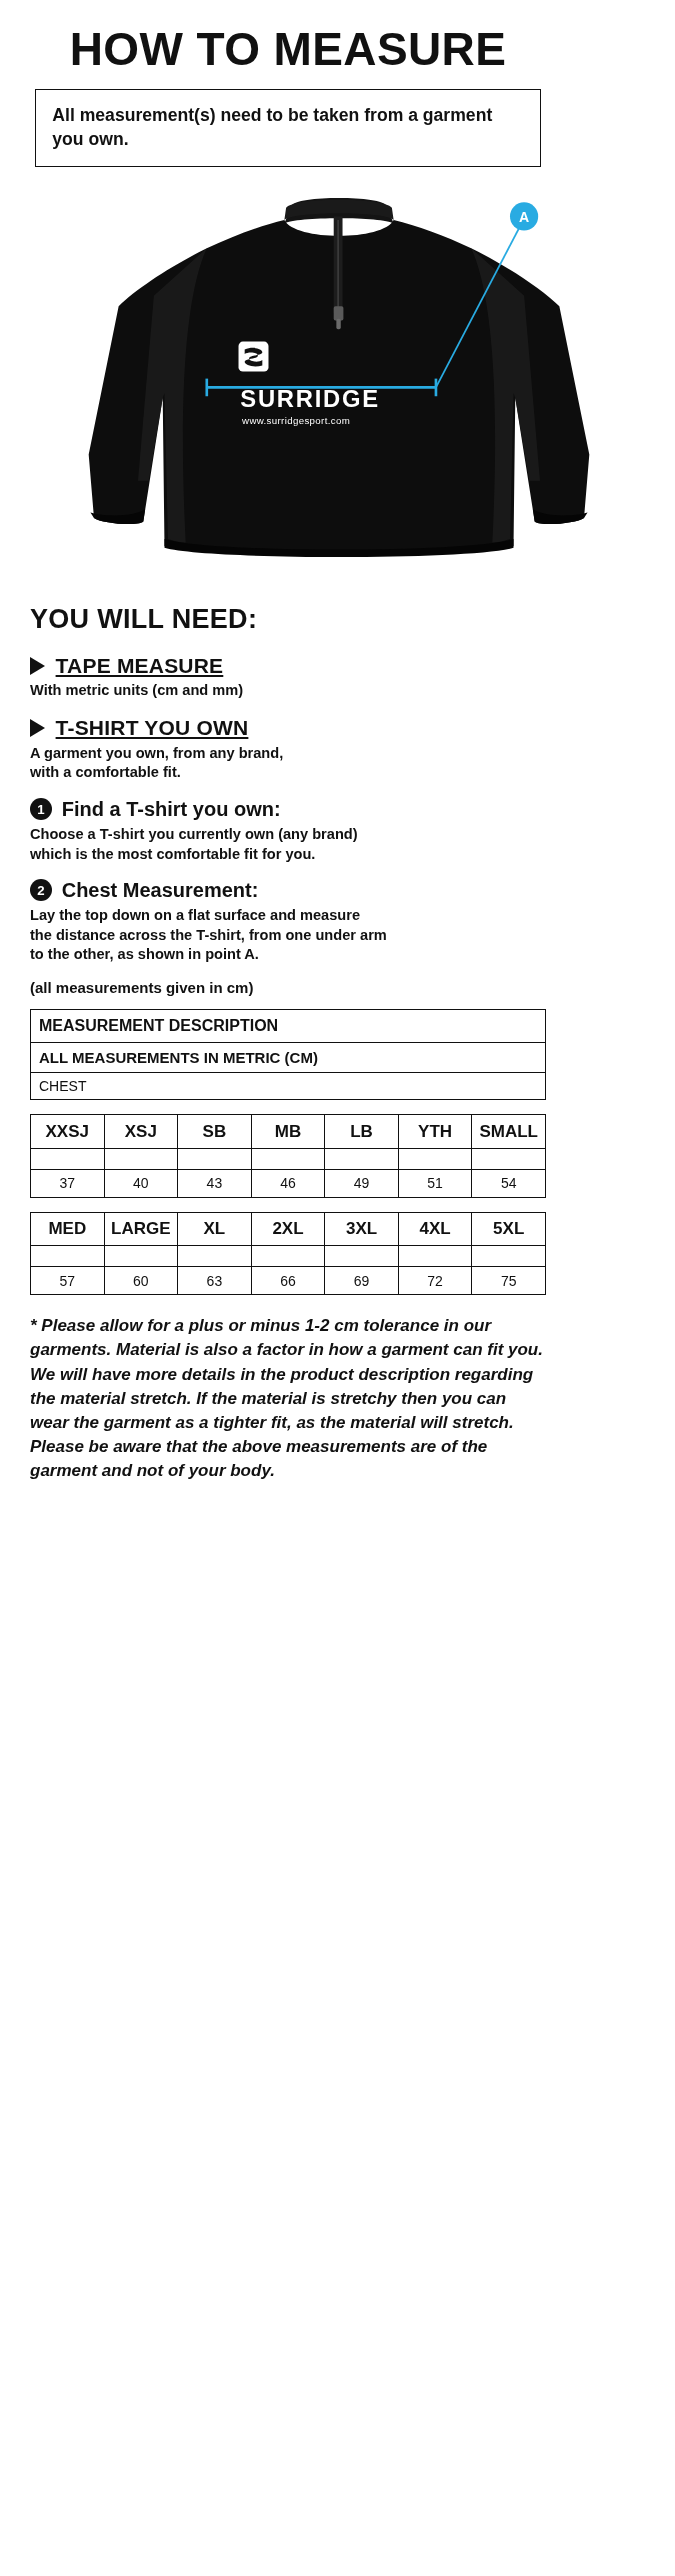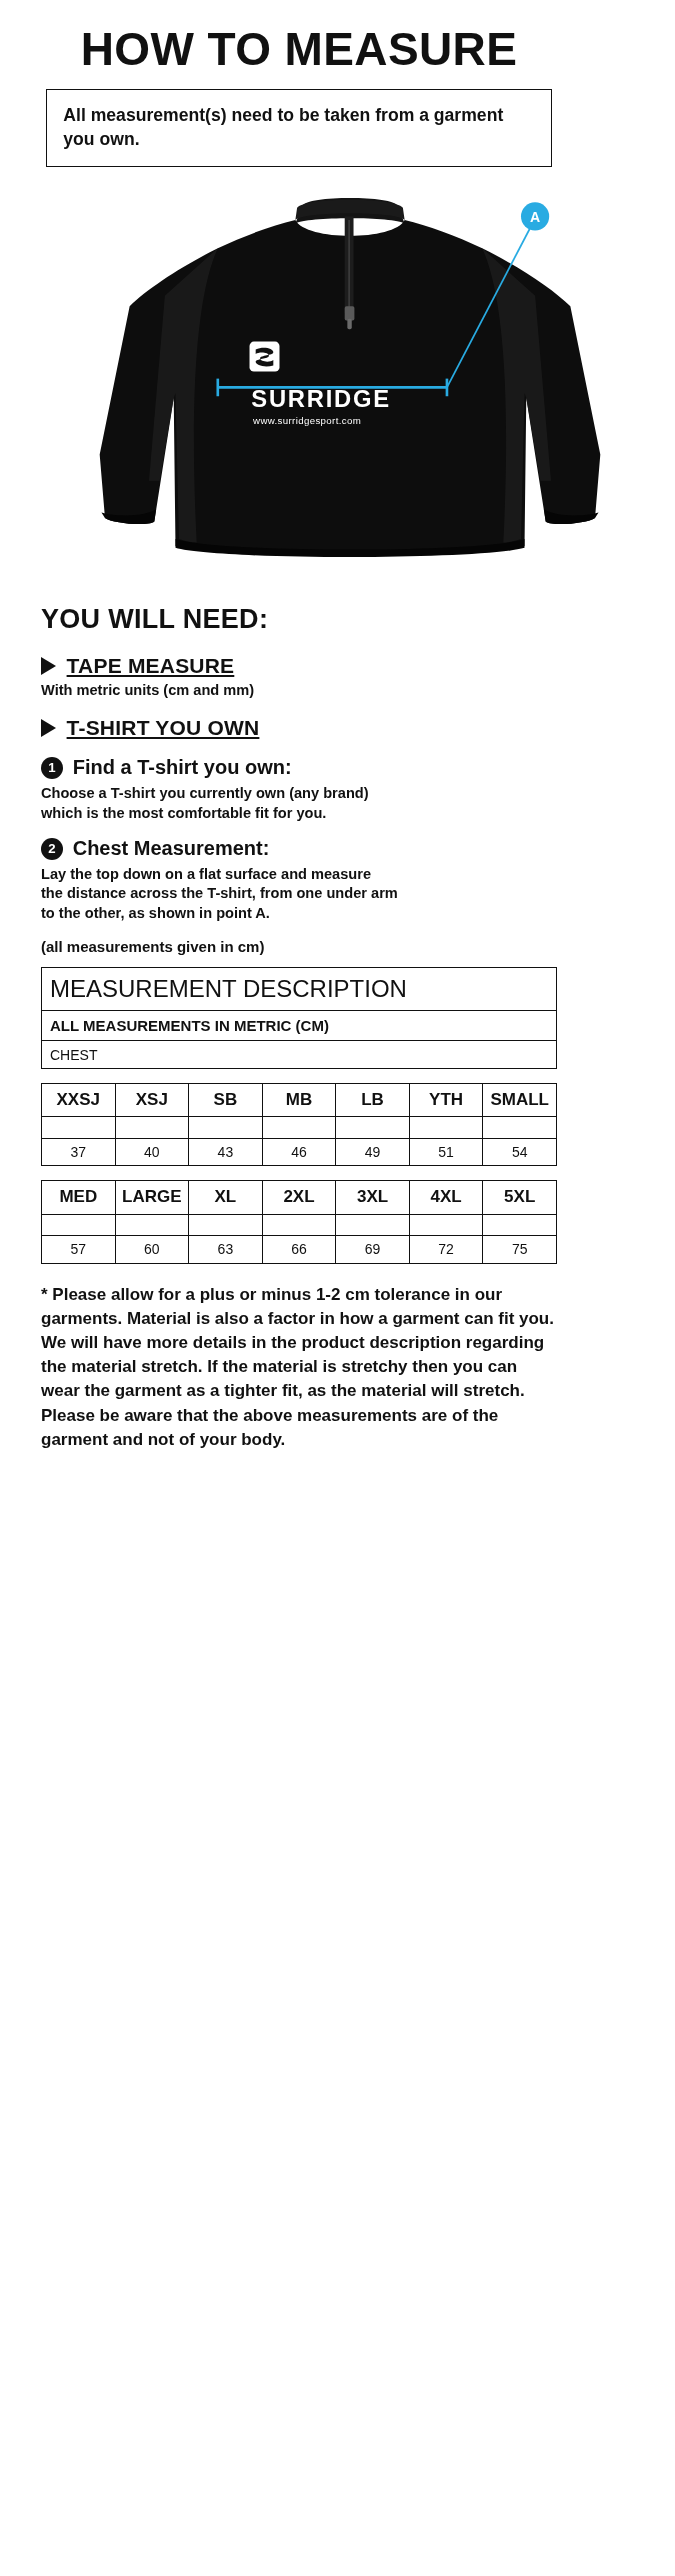--- a/index.html
+++ b/index.html
@@ -9,21 +9,20 @@
     font-family:"Liberation Sans", sans-serif;
     color:#111111;
     -webkit-font-smoothing:antialiased;
   }
   .page{
     width:576px;
     min-height:2576px;
     box-sizing:border-box;
     padding:16px 30px 8.8px 30px;
     position:relative;
-    margin-left:11px;
   }
   
   .main-title{
     font-size:46px;
     font-weight:bold;
     letter-spacing:0.4px;
     text-align:center;
     margin:8.8px 0 16px 0;
     line-height:1.05;
   }
@@ -126,22 +125,22 @@
   .desc-table{
     margin-bottom:14px;
     border:1.8px solid #111;
   }
   .desc-table td{
     border:0.9px solid #111;
     padding:5.3px 8px;
     font-size:14px;
   }
   .desc-table td.hdr{
-    font-size:24px;
-    font-weight:normal;
+    font-size:16px;
+    font-weight:bold;
     padding:7px 8px;
   }
   .desc-table td.mid{
     font-size:15px;
     font-weight:bold;
     padding:6.2px 8px;
   }
   .size-table{
     border:1.8px solid #111;
     margin-bottom:14px;
@@ -157,20 +156,21 @@
     border:0.9px solid #111;
     font-size:14px;
     padding:5.3px 1.8px;
     text-align:center;
   }
   .size-table tr.spacer td{height:9.7px;border-top:0.9px solid #111;border-bottom:0.9px solid #111;}
   
   .footnote{
     margin-top:19.4px;
     font-size:17px;
+    font-style:italic;
     font-weight:bold;
     line-height:1.42;
   }
 </style>
 </head>
 <body>
 
 <div class="page">
 
   <h1 class="main-title">HOW TO MEASURE</h1>
@@ -241,20 +241,22 @@
       <span class="need-title">TAPE MEASURE</span>
     </div>
     <div class="need-body" style="white-space:pre-line">With metric units (cm and mm)</div>
   </div>
 
   <div class="need-item">
     <div class="need-head">
       <span class="tri"></span>
       <span class="need-title">T-SHIRT YOU OWN</span>
     </div>
+    <div class="need-body" style="white-space:pre-line">A garment you own, from any brand,
+with a comfortable fit.</div>
   </div>
 
   <div class="step">
     <div class="step-head">
       <span class="circle-num">1</span>
       <span class="step-title">Find a T-shirt you own:</span>
     </div>
     <div class="step-body" style="white-space:pre-line">Choose a T-shirt you currently own (any brand)
 which is the most comfortable fit for you.</div>
   </div>

